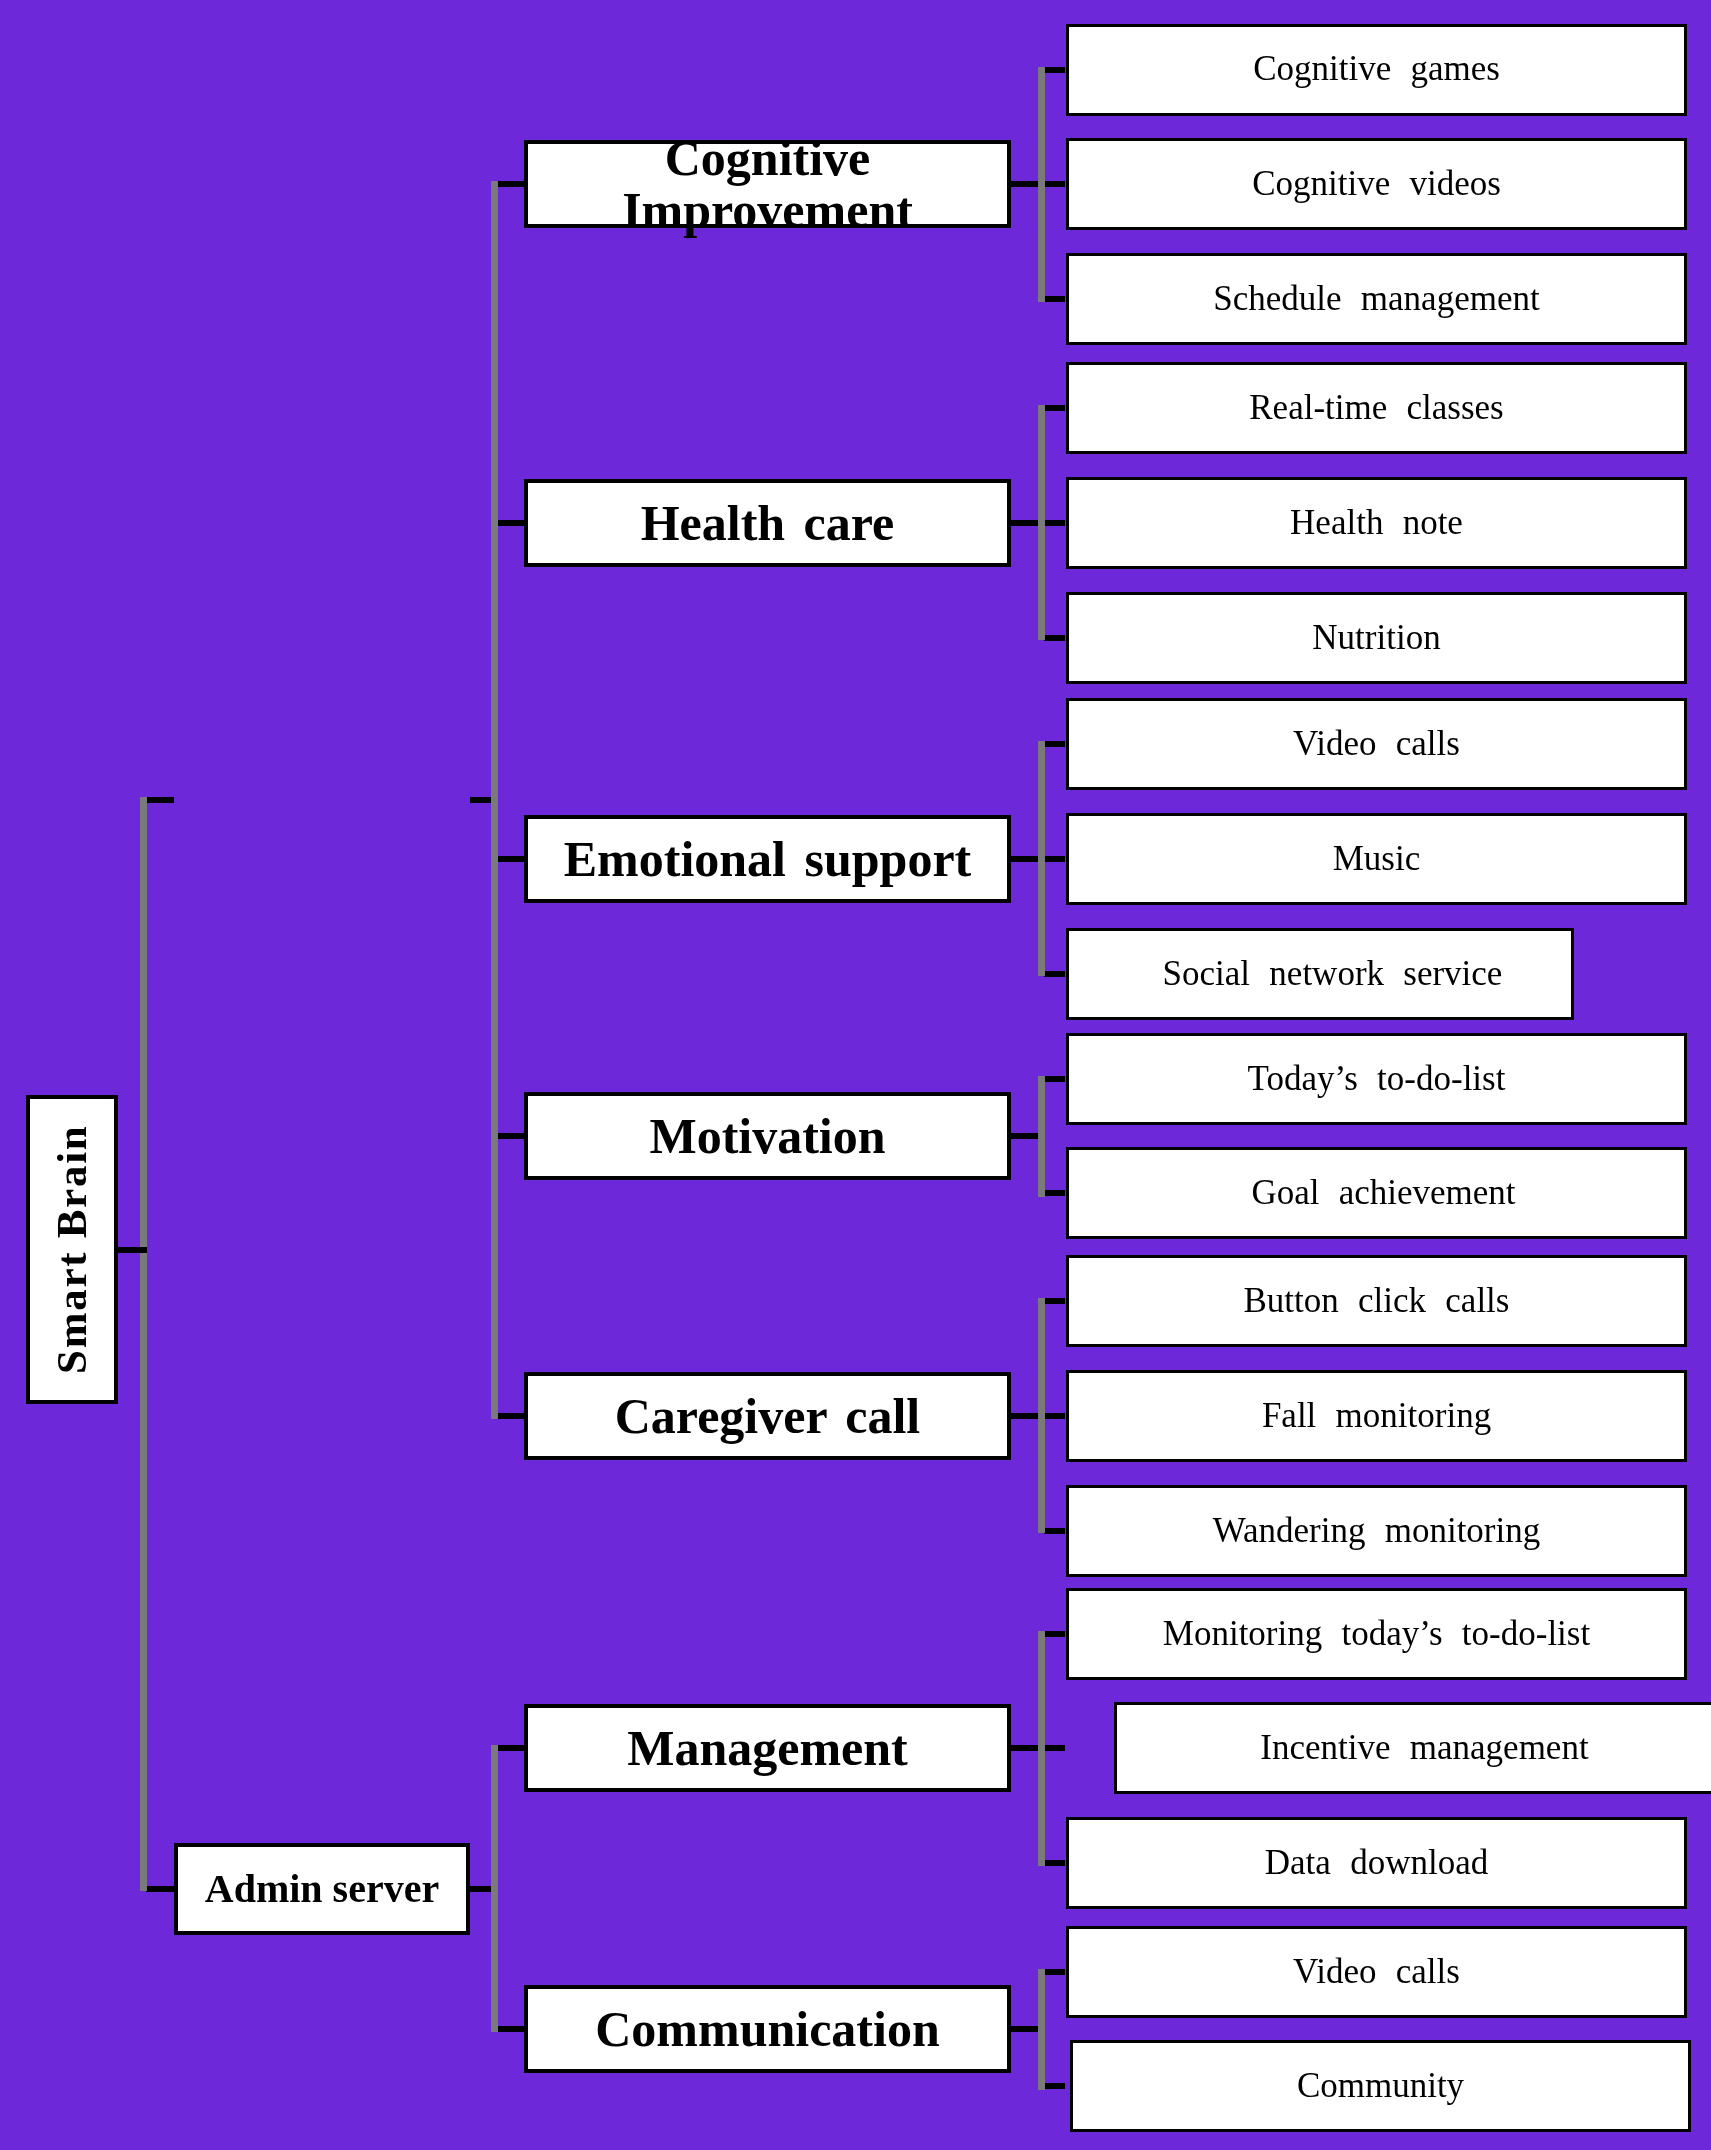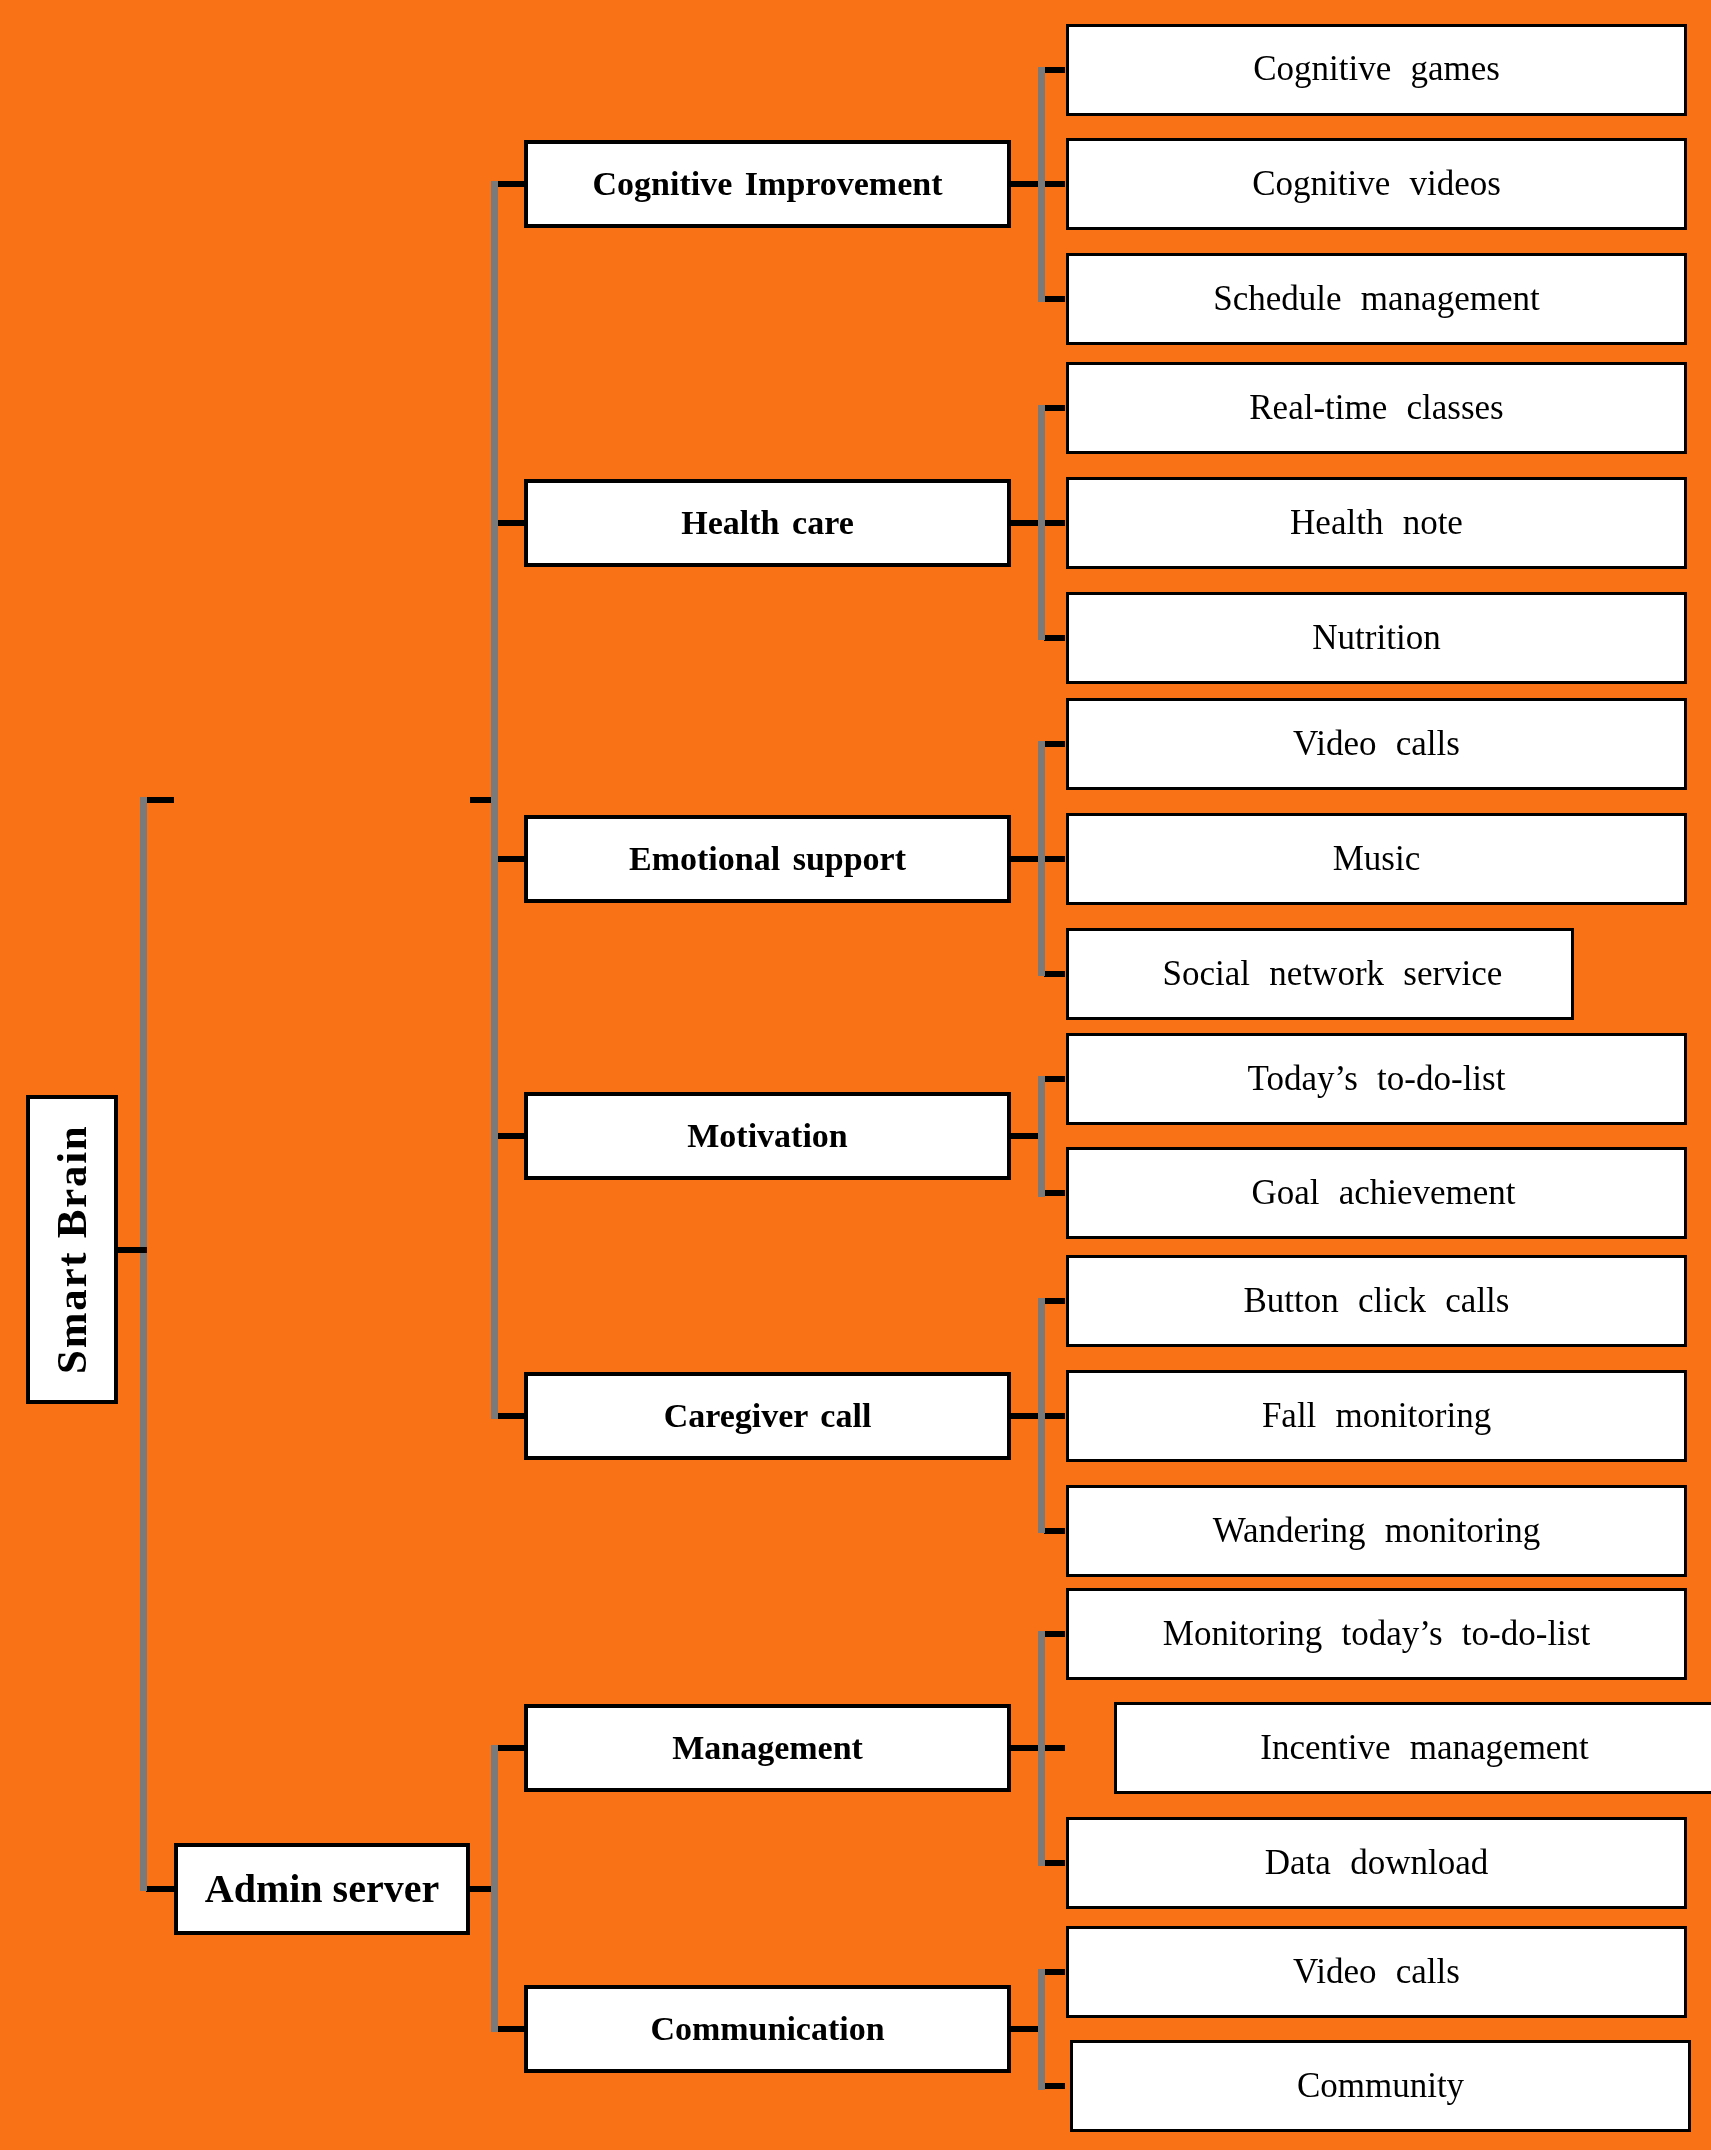--- a/index.html
+++ b/index.html
@@ -1,22 +1,22 @@
 <!DOCTYPE html>
 <html style="font-size:11.8px"><head>
 <meta charset="utf-8">
 <style>
   html,body{margin:0;padding:0;background:#ffffff;}
   body{width:1711px;height:2151px;position:relative;
        font-family:"Liberation Serif","DejaVu Serif",serif;color:#000;}
-  #stage{position:absolute;left:0;top:0;width:1711px;height:2151px;background:#f97316;overflow:hidden;}
+  #stage{position:absolute;left:0;top:0;width:1711px;height:2151px;background:#6d28d9;overflow:hidden;}
   .box{position:absolute;background:#fff;border:3.7px solid #000;box-sizing:border-box;
        display:flex;align-items:center;justify-content:center;text-align:center;line-height:1.05;}
   .leaf{font-size:35px;font-weight:400;word-spacing:0.30em;}
-  .cat{font-size:34px;font-weight:700;border-width:4.4px;word-spacing:0.12em;}
+  .cat{font-size:50px;font-weight:700;border-width:4.4px;word-spacing:0.12em;}
   .server{font-size:40px;font-weight:700;border-width:4.4px;}
   .root{font-size:43px;font-weight:700;border-width:4.4px;
         writing-mode:vertical-rl;transform:rotate(180deg);letter-spacing:0.04em;}
   .vline,.hline{position:absolute;}
   .spine{background:#7a7a7a;}
   .stub{background:#000000;}
 </style>
 </head>
 <body>
 

